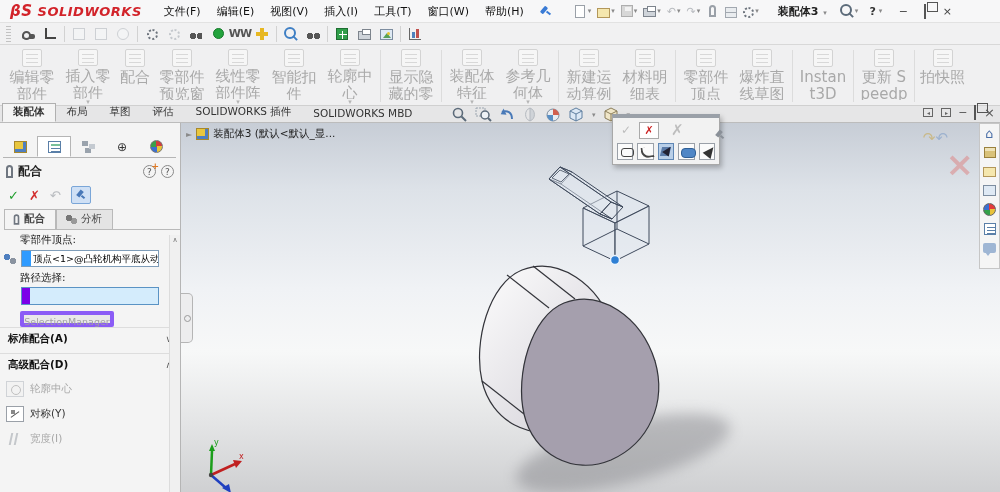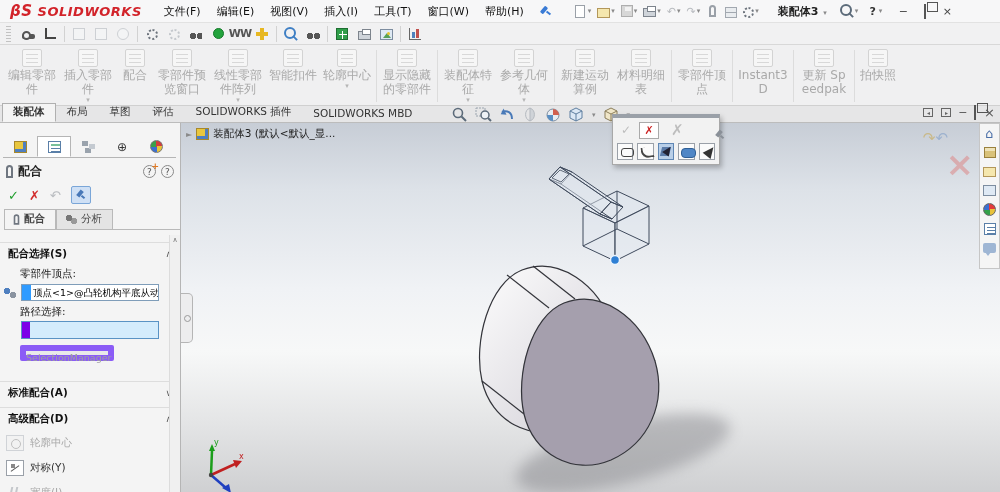--- a/index.html
+++ b/index.html
@@ -91,21 +91,21 @@
 
   
   .ribbon { height:61px; background:#f0f0f1; border-bottom:1px solid #d0d0d0;
             display:flex; align-items:stretch; padding:2px 0 0 4px; }
   .rb { display:flex; flex-direction:column; align-items:center; padding:2px 3px 0 3px;
         min-width:38px; max-width:56px; }
   .rb-ico { width:20px; height:18px; border:1px solid #d3d3d3; background:#f6f6f6; border-radius:2px;
             margin-bottom:2px; position:relative; }
   .rb-ico::before { content:""; position:absolute; left:3px; top:4px; width:12px; height:1px; background:#d8d8d8;
             box-shadow:0 4px 0 #d8d8d8, 0 8px 0 #d8d8d8; }
-  .rb-lbl { font-size:12px; line-height:1.15; color:#a9a9a9; text-align:center; word-break:break-all;
+  .rb-lbl { font-size:15px; line-height:1.15; color:#a9a9a9; text-align:center; word-break:break-all;
             max-height:31px; overflow:hidden; }
   .rb-caret { font-size:7px; color:#b5b5b5; line-height:6px; }
   .rb-sep { width:1px; background:#dcdcdc; margin:3px 2px; }
 
   
   .tabrow { height:17px; background:#e6e6e7; border-bottom:1px solid #bcbcbc;
             display:flex; align-items:flex-end; padding-left:2px; position:relative; }
   .tab { padding:1px 10px 2px 10px; font-size:10.5px; color:#333; border:1px solid transparent; }
   .tab.active { background:#f4f4f4; border-color:#b0b0b0; border-bottom-color:#f4f4f4; font-weight:bold; }
 
@@ -173,21 +173,21 @@
   .mate-mini-ic { width:15px; height:14px; background:
        radial-gradient(circle 3px at 4px 5px,#4f7fbf 3px,transparent 3px),
        radial-gradient(circle 3px at 10px 9px,#8a93a0 3px,transparent 3px); margin-right:3px; }
   .sel-field { display:flex; align-items:stretch; width:138px; height:17px; background:#fff;
                border:1px solid #7f9db9; overflow:hidden; }
   .sel-chip { width:9px; background:#2f9bff; flex:none; }
   .sel-text { font-size:9.5px; line-height:15px; white-space:nowrap; padding-left:2px; color:#000; }
   .path-field { width:138px; height:18px; margin-left:21px; background:#d4ecfc; border:1px solid #5a93c4;
                 display:flex; }
   .path-chip { width:8px; background:#7c00e8; }
-  .selmgr-btn { margin:6px 0 0 20px; width:94px; height:16px; background:#e9e9e9; border:6px solid #8b5cf6;
+  .selmgr-btn { margin:6px 0 0 20px; width:94px; height:16px; background:#e9e9e9; border:4px solid #8b5cf6;
                 color:#a0a0a0; font-size:9.5px; text-align:center; line-height:14px; border-radius:2px; }
   .adv-item { display:flex; align-items:center; gap:6px; padding:3px 0 3px 6px; margin-top:3px; }
   .adv-item .lbl { color:#333; }
   .adv-item.disabled .lbl { color:#a8a8a8; }
   .adv-ic { width:18px; height:16px; border:1px solid #9aa0a8; background:#fff; position:relative; flex:none; }
   .adv-ic.dis { border-color:#d0d3d7; background:#f2f2f2; }
   .ic-profilecenter::before { content:""; position:absolute; left:4px; top:3px; width:8px; height:8px;
        border:1px solid #c0c0c0; border-radius:50%; }
   .ic-symm::before { content:""; position:absolute; left:3px; top:7px; width:10px; height:1px; background:#555;
        transform:rotate(-35deg); }
@@ -451,20 +451,25 @@
       <span class="rb-ico"></span>
       <span class="rb-lbl">材料明细表</span>
       <span class="rb-caret"></span>
     </div>
   <i class="rb-sep"></i>
   <div class="rb">
       <span class="rb-ico"></span>
       <span class="rb-lbl">零部件顶点</span>
       <span class="rb-caret"></span>
     </div>
+  <div class="rb">
+      <span class="rb-ico"></span>
+      <span class="rb-lbl">爆炸直线草图</span>
+      <span class="rb-caret"></span>
+    </div>
   <i class="rb-sep"></i>
   <div class="rb">
       <span class="rb-ico"></span>
       <span class="rb-lbl">Instant3D</span>
       <span class="rb-caret"></span>
     </div>
   <i class="rb-sep"></i>
   <div class="rb">
       <span class="rb-ico"></span>
       <span class="rb-lbl">更新 Speedpak</span>
@@ -585,42 +590,38 @@
       <span class="pm-subtab active">
           <i class="clip-ic" style="transform:scale(.8)"></i>
           <span>配合</span>
         </span>
       <span class="pm-subtab">
           <i class="gears-ic"></i>
           <span>分析</span>
         </span>
     </div>
 
-    <div class="sec-head" style="margin-top:12px">
-      <span>配合选择(S)</span>
-      <span class="chev">∧</span>
-    </div>
 
     <div class="pm-label">零部件顶点:</div>
     <div class="sel-row">
       <i class="mate-mini-ic"></i>
       <div class="sel-field">
         <i class="sel-chip"></i>
         <span class="sel-text">顶点&lt;1&gt;@凸轮机构平底从动</span>
       </div>
     </div>
 
     <div class="pm-label">路径选择:</div>
     <div class="path-field">
       <i class="path-chip"></i>
     </div>
 
     <div class="selmgr-btn">SelectionManager</div>
 
-    <div class="sec-head" style="margin-top:20px">
+    <div class="sec-head" style="margin-top:0">
       <span>标准配合(A)</span>
       <span class="chev">∨</span>
     </div>
 
     <div class="sec-head">
       <span>高级配合(D)</span>
       <span class="chev">∧</span>
     </div>
 
     <div class="adv-item disabled">

